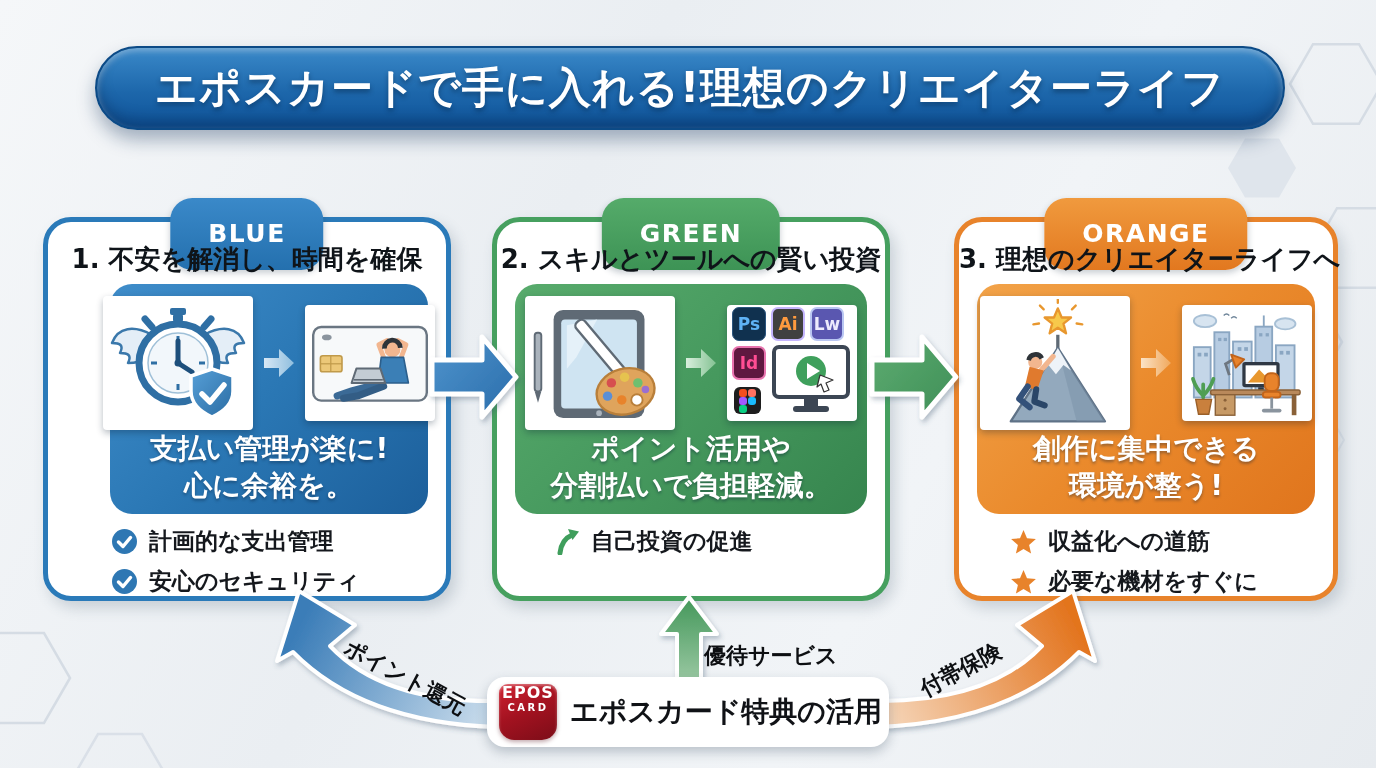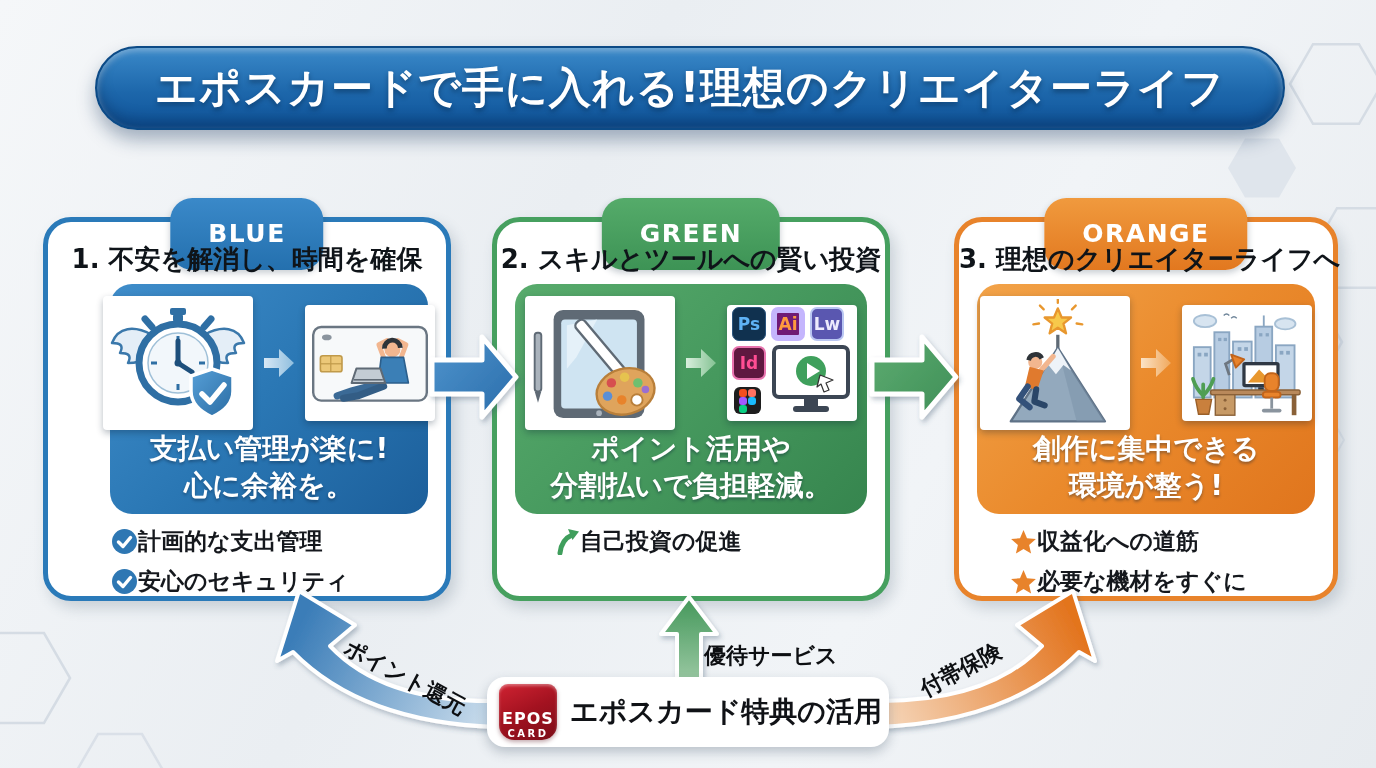--- a/index.html
+++ b/index.html
@@ -64,52 +64,52 @@
   .mini-arrow{flex:0 0 auto}
   .caption{
     flex:1;display:flex;flex-direction:column;justify-content:center;
     text-align:center;color:#fff;font-size:28px;font-weight:800;line-height:1.3;
     text-shadow:0 2px 3px rgba(10,30,55,.4);white-space:nowrap;
   }
   .bullets{
     position:absolute;top:304px;left:0;right:0;margin:0;padding:0;list-style:none;
     display:flex;flex-direction:column;gap:9px;align-items:center;
   }
-  .bullet{display:flex;align-items:center;width:272px;}
+  .bullet{display:flex;align-items:center;gap:11px;width:272px;}
   .bullet span{font-size:23px;font-weight:800;color:#15181d;white-space:nowrap;}
   .b-icon{flex:0 0 auto}
   
   .appgrid{position:relative;width:126px;height:112px;}
   .appicon{
     position:absolute;width:34px;height:34px;border-radius:7px;box-sizing:border-box;
     display:flex;align-items:center;justify-content:center;
     font-size:17px;font-weight:800;font-family:"DejaVu Sans","Liberation Sans",sans-serif;
   }
   .ic-ps{left:3px;top:0;background:#10314f;color:#5fb2f5;border:1px solid #2b557e;}
-  .ic-ai{left:42px;top:0;background:#701a75;color:#ff9a3e;border:6px solid #c4b5fd;}
+  .ic-ai{left:42px;top:0;background:#404040;color:#ff9a3e;border:2px solid #c4b5fd;}
   .ic-lw{left:81px;top:0;background:#5a57b0;color:#eceafd;border:2px solid #b9c6f2;}
   .ic-id{left:3px;top:39px;background:#5f1840;color:#ff4d93;border:2px solid #e873ae;}
   .ic-figma{position:absolute;left:5px;top:80px;width:27px;height:27px;border-radius:6px;background:#1e1e1e;}
   .fg{position:absolute;width:8px;height:8px;border-radius:3px;}
   .fg1{left:5px;top:2px;background:#f24e1e}.fg2{left:14px;top:2px;background:#ff7262}
   .fg3{left:5px;top:10px;background:#a259ff}.fg4{left:14px;top:10px;background:#1abcfe}
   .fg5{left:5px;top:18px;background:#0acf83}
   .monitor{position:absolute;left:42px;top:38px;}
   
   .flow{position:absolute;left:0;top:0;z-index:5;pointer-events:none}
   .hub{
     position:absolute;left:487px;top:677px;width:402px;height:70px;z-index:8;
     background:#fff;border-radius:18px;box-shadow:0 5px 12px rgba(60,80,100,.3);
     display:flex;align-items:center;gap:13px;padding:0 12px;box-sizing:border-box;
   }
   .epos-logo{
     width:58px;height:56px;border-radius:9px 9px 15px 15px;flex:0 0 auto;
     background:linear-gradient(155deg,#d02332 0%,#a31220 48%,#7c0d18 100%);
     box-shadow:inset 0 2px 3px rgba(255,255,255,.35), 0 2px 4px rgba(80,10,20,.35);
-    display:flex;flex-direction:column;align-items:center;justify-content:flex-end;color:#fff;
+    display:flex;flex-direction:column;align-items:center;justify-content:flex-start;color:#fff;
   }
   .epos-top{font-size:16px;font-weight:800;letter-spacing:1px;line-height:1.1;}
   .epos-bottom{font-size:10px;font-weight:700;letter-spacing:2.5px;line-height:1.2;}
   .hub-label{font-size:28px;font-weight:900;color:#101216;white-space:nowrap;}
   .flow-label{
     position:absolute;z-index:9;font-size:22px;font-weight:800;color:#0d0f12;white-space:nowrap;
   }
   .fl-left{left:353px;top:633px;transform:rotate(28deg);transform-origin:0 0;}
   .fl-center{left:704px;top:641px;}
   .fl-right{left:929px;top:674px;transform:rotate(-28deg);transform-origin:0 100%;}

